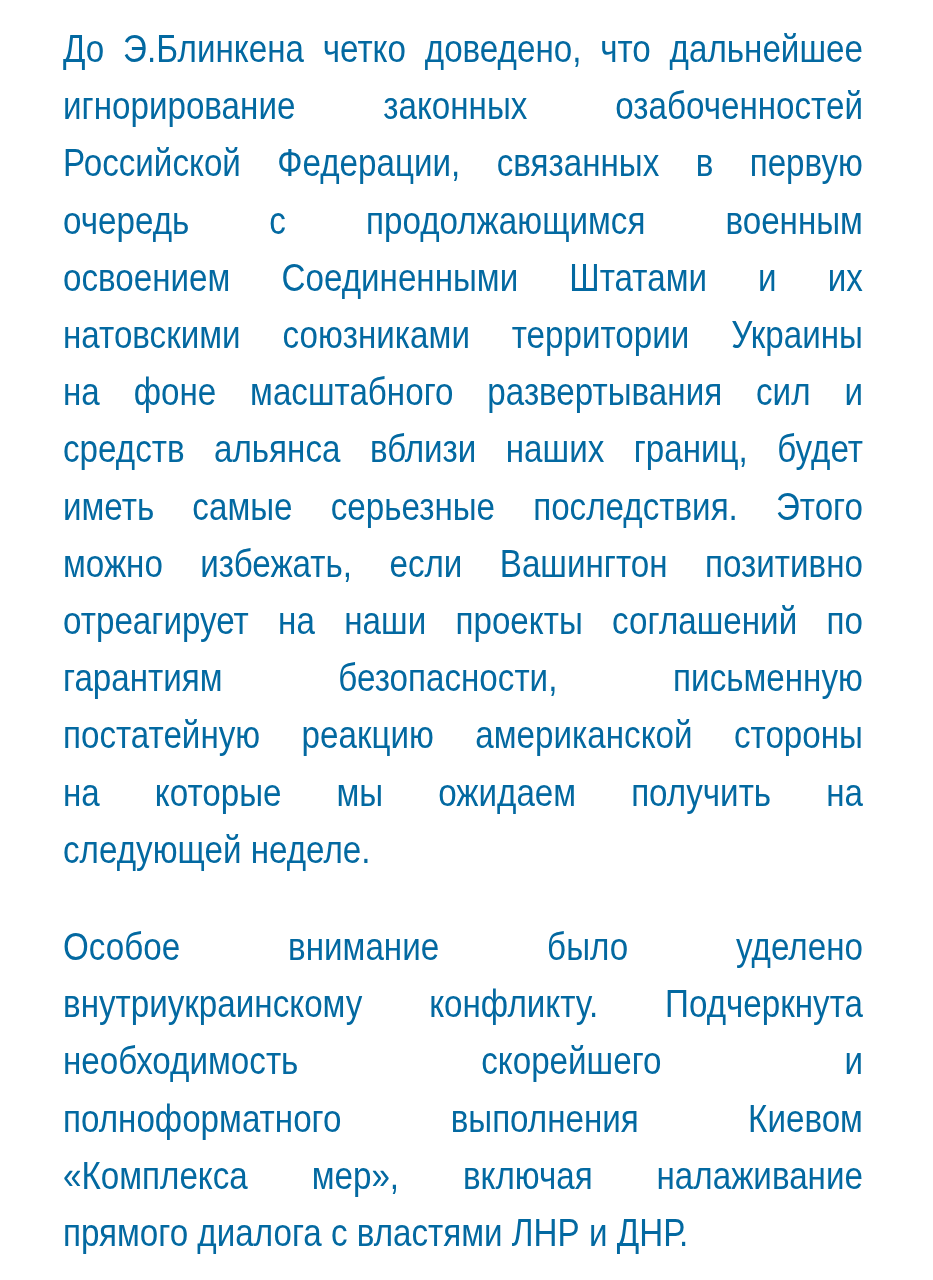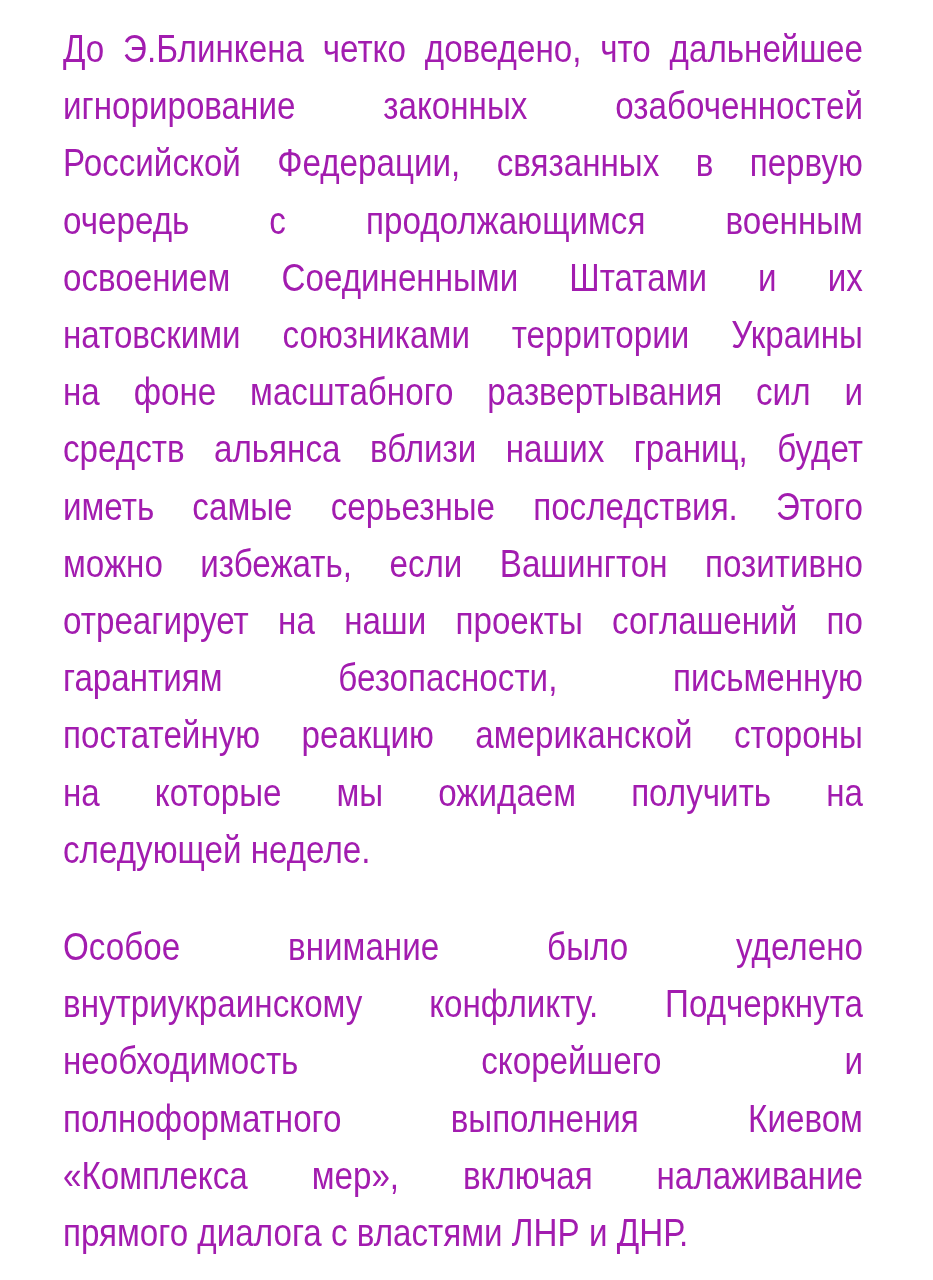--- a/index.html
+++ b/index.html
@@ -42,21 +42,21 @@
     hyphens: none;
   }
   .line.last-line {
     text-align: left;
     text-align-last: left;        
   }
 </style>
 </head>
 <body>
 
-<div class="page" style="background: rgb(255, 255, 255); color: #a21caf;">
+<div class="page" style="background: rgb(255, 255, 255); color: #0369a1;">
   <div class="text-block">
 
     <p class="paragraph">
       <span class="line">До Э.Блинкена четко доведено, что дальнейшее</span>
       <span class="line">игнорирование законных озабоченностей</span>
       <span class="line">Российской Федерации, связанных в первую</span>
       <span class="line">очередь с продолжающимся военным</span>
       <span class="line">освоением Соединенными Штатами и их</span>
       <span class="line">натовскими союзниками территории Украины</span>
       <span class="line">на фоне масштабного развертывания сил и</span>

